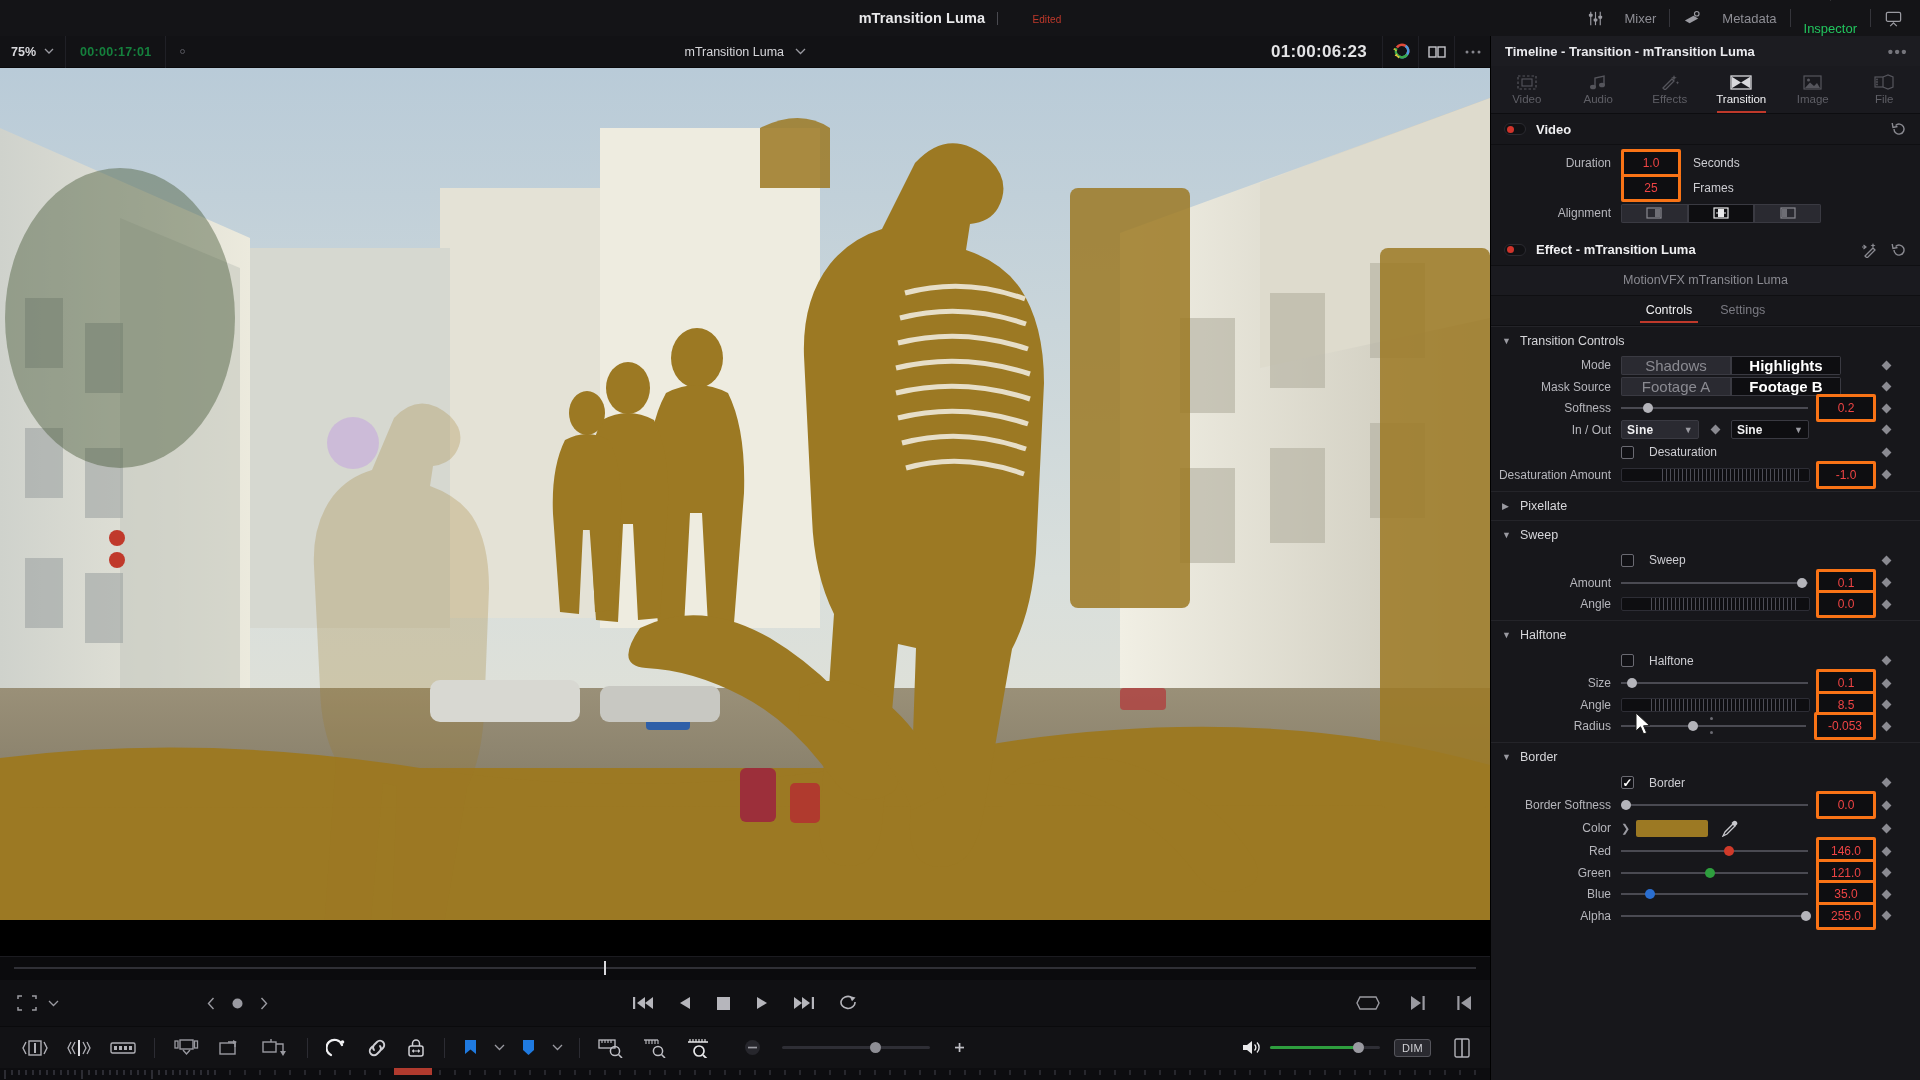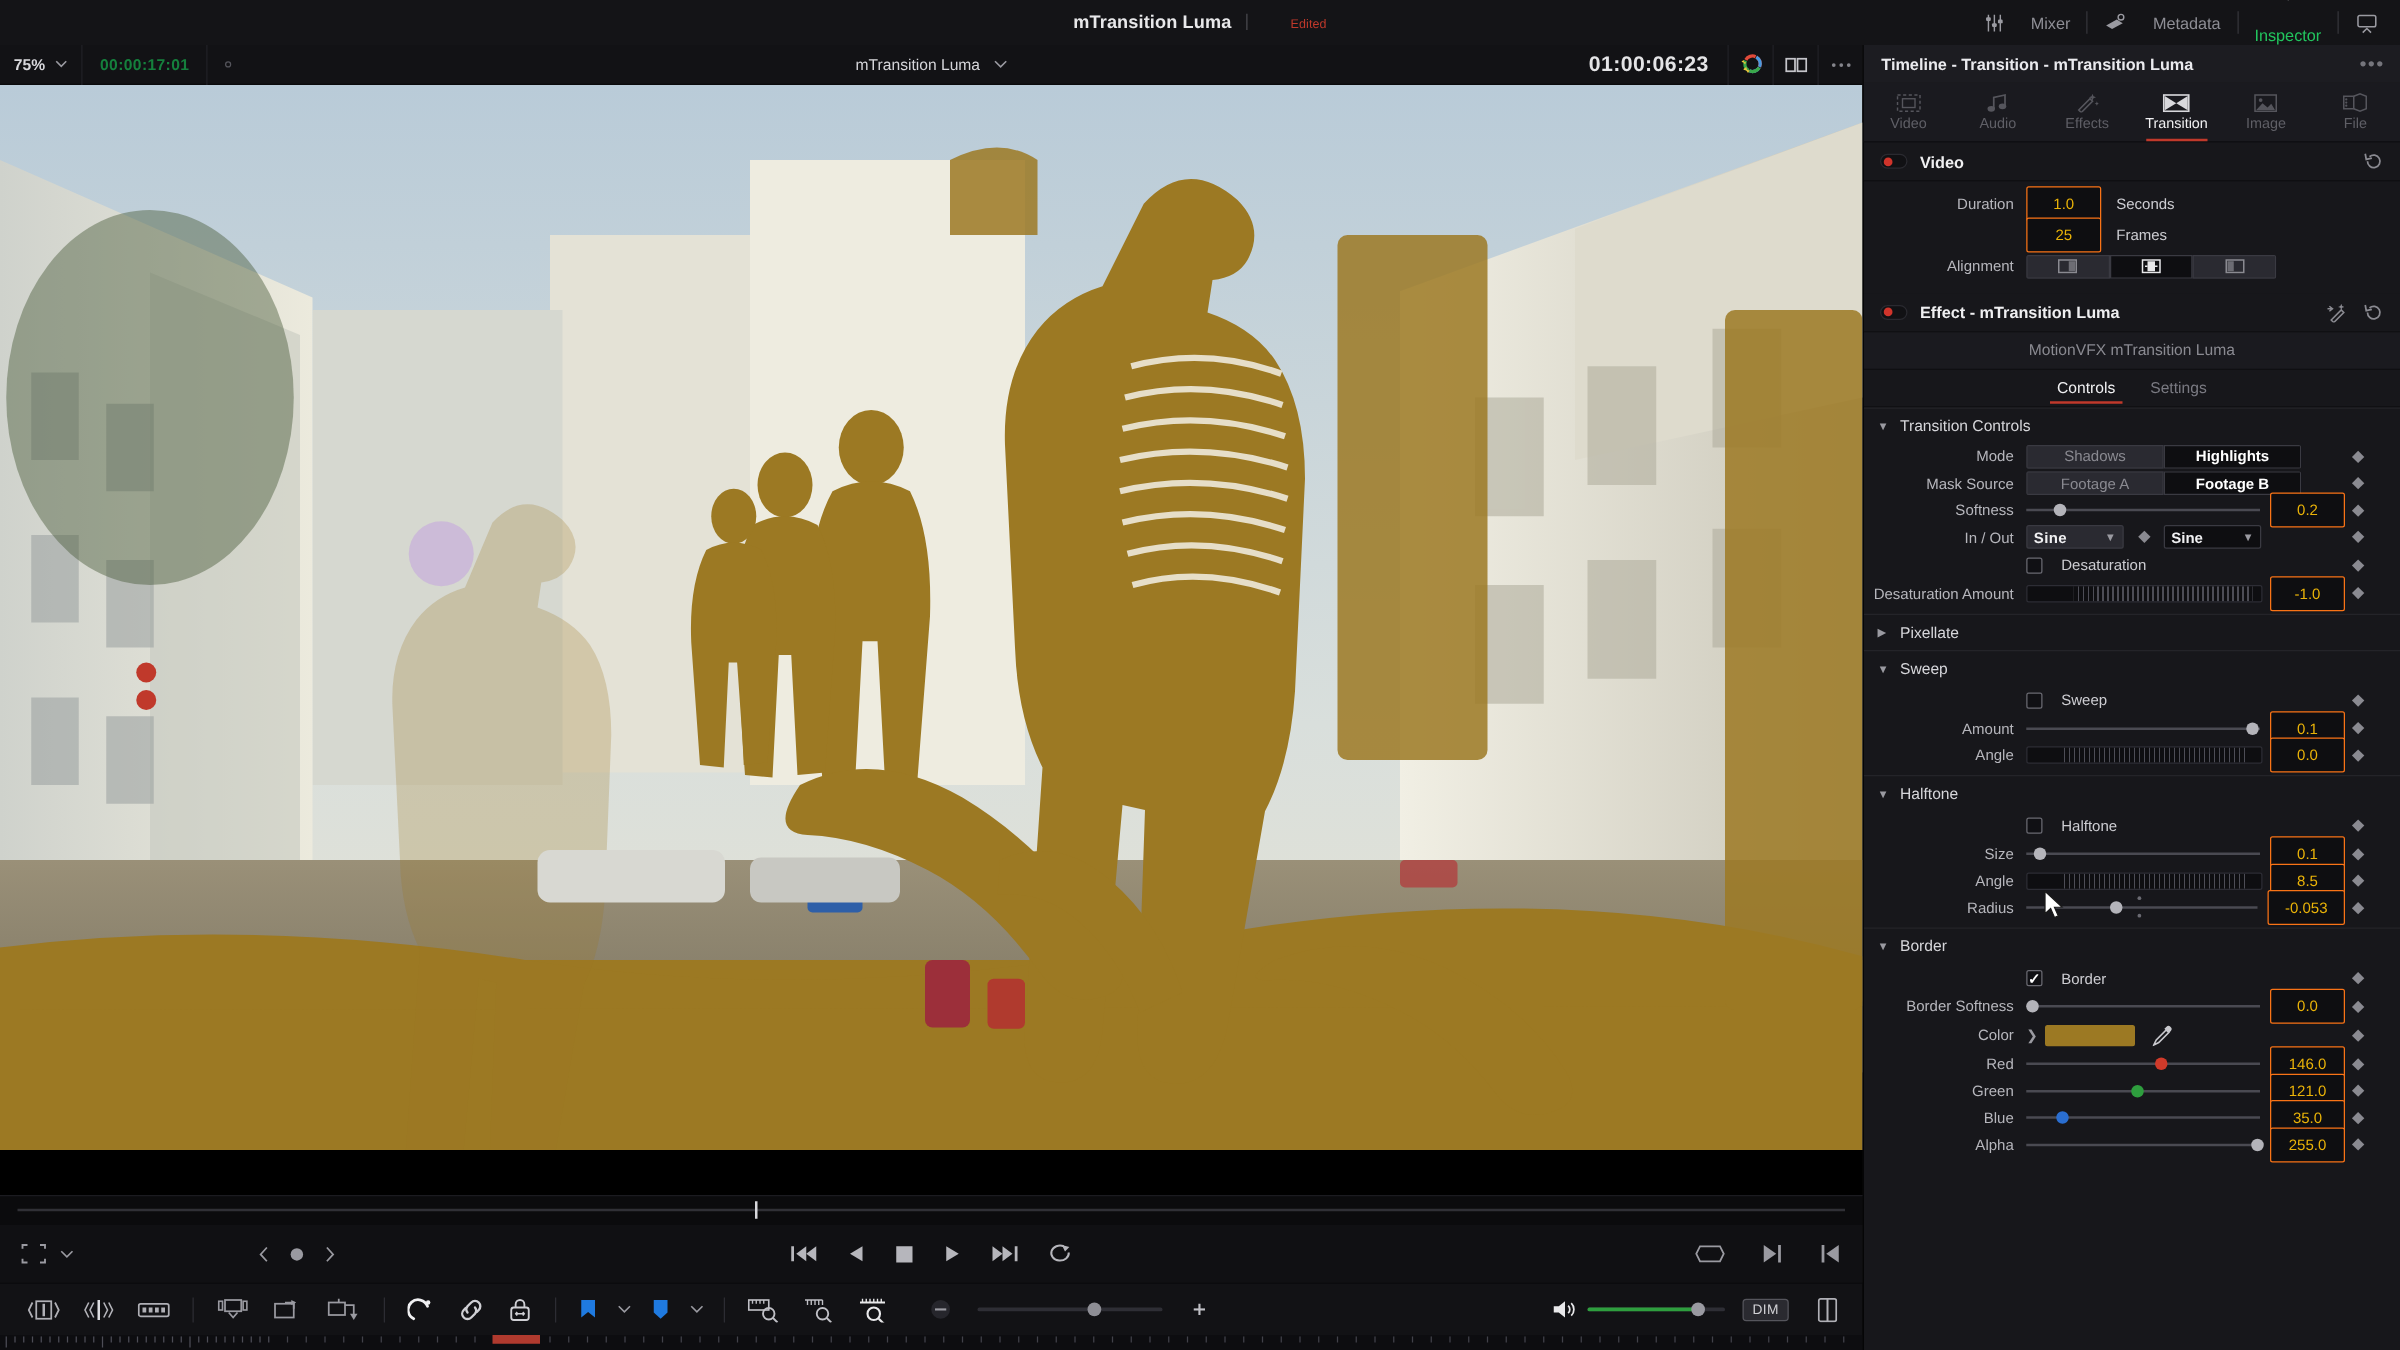--- a/index.html
+++ b/index.html
@@ -129,26 +129,26 @@
               font-size:12.5px; color:#d6d6da; }
   .chev { font-size:9px; color:#9a9aa1; display:inline-block; width:9px; }
 
   .row { height:21px; display:flex; align-items:center; margin-bottom:0.5px; padding-right:24px; }
   .rlabel { width:130px; text-align:right; font-size:12px; color:#b6b6bc; padding-right:10px;
             flex:0 0 130px; }
   .rbody { flex:1; display:flex; align-items:center; gap:6px; }
   .kf { width:20px; flex:0 0 20px; display:flex; justify-content:center; }
   .kf b { display:block; width:7px; height:7px; background:#8a8a91; transform:rotate(45deg); }
 
-  .numbox { width:60px; height:28px; background:#0e0e11; border:1px solid #f97316; border-radius:2px;
-            display:flex; align-items:center; justify-content:center; font-size:12px; color:#eab308; }
+  .numbox { width:60px; height:28px; background:#0e0e11; border:3px solid #f97316; border-radius:2px;
+            display:flex; align-items:center; justify-content:center; font-size:12px; color:#ef4444; }
   .numbox.wide { width:62px; }
 
   .seg { display:flex; height:19px; border-radius:2px; overflow:hidden; }
-  .seg div { display:flex; align-items:center; justify-content:center; font-size:12px;
+  .seg div { display:flex; align-items:center; justify-content:center; font-size:15px;
              background:#2a2a31; color:#8a8a91; border:1px solid #3a3a42; }
   .seg div.on { background:#0e0e11; color:#fff; font-weight:bold; }
 
   .slider { flex:1; height:2px; background:#4a4a52; position:relative; margin-right:2px; }
   .sl-knob { position:absolute; top:-4px; width:10px; height:10px; border-radius:50%; background:#b4b4ba; }
   .sl-knob.r{background:#d03a2a;} .sl-knob.g{background:#2e9e3e;} .sl-knob.b{background:#2a6ed0;}
   .dial { flex:1; height:14px; background:#0e0e11; border:1px solid #2d2d35; border-radius:2px;
           position:relative; overflow:hidden;}
   .dial .ticks { position:absolute; left:0; top:0; bottom:0; right:0;
      background:repeating-linear-gradient(to right, transparent 0 3px, #4d4d56 3px 4px); }

